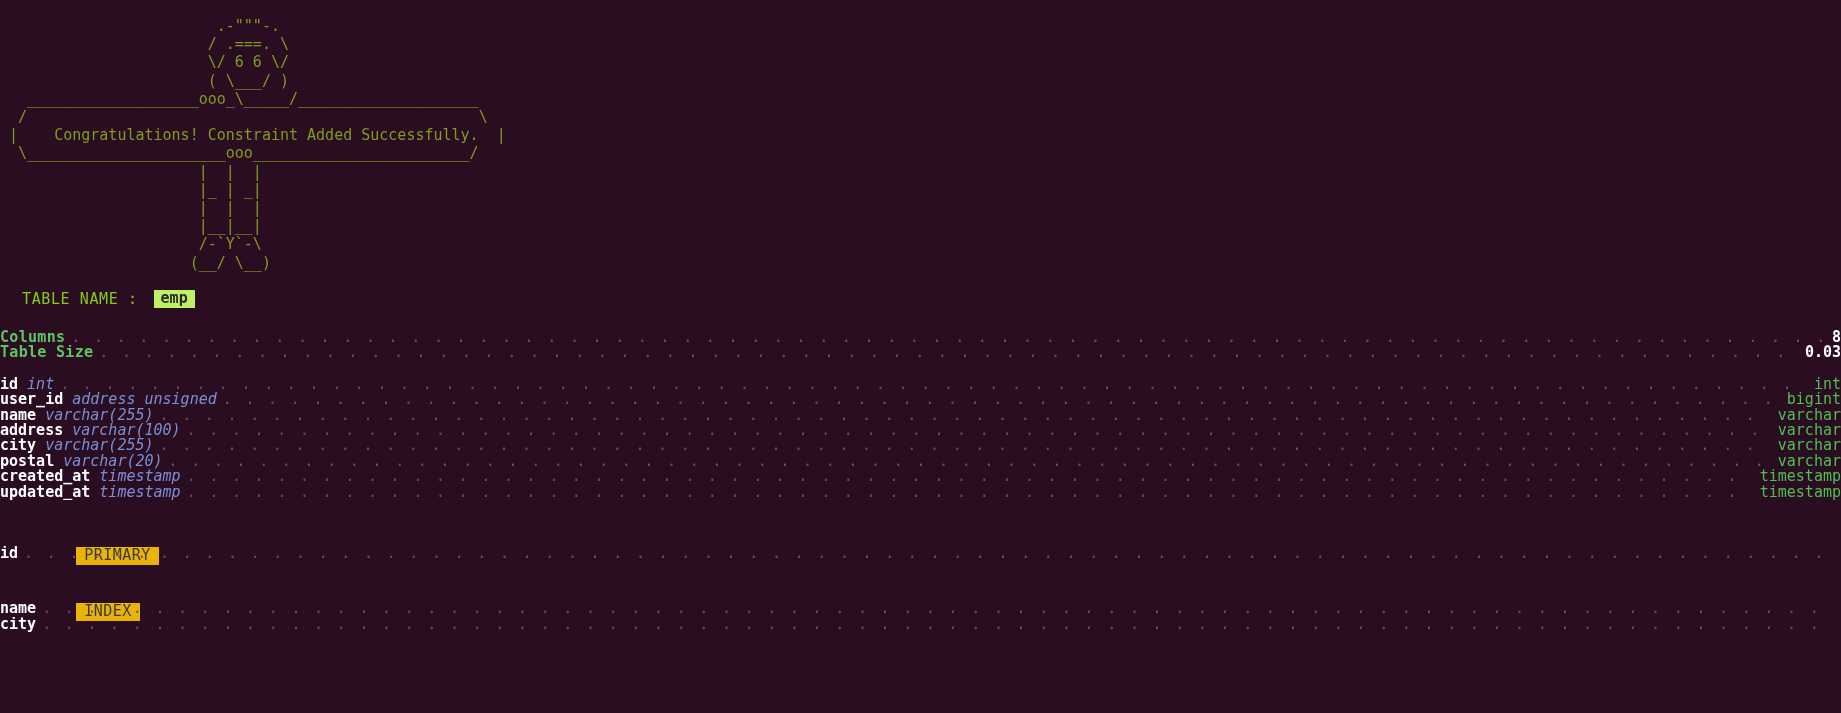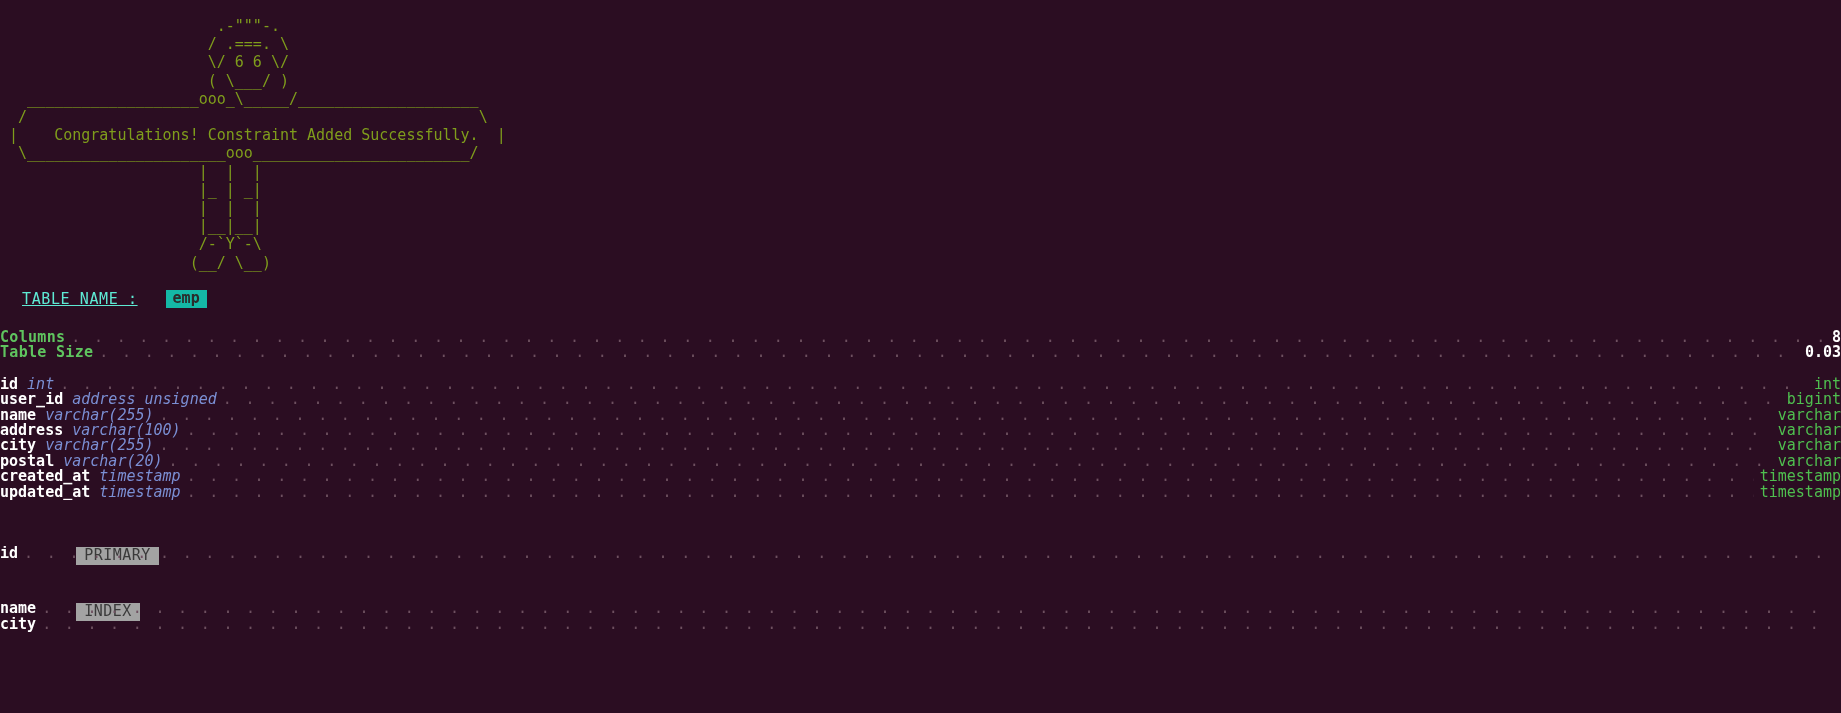--- a/index.html
+++ b/index.html
@@ -41,30 +41,29 @@
   
   .tablename-row {
     margin-top: 18px;
     padding-left: 22px;
     display: flex;
     align-items: center;
     height: 18.2px;
     white-space: pre;
   }
   .tablename-label {
-    color: #5eead4;
+    color: #84cc16;
     letter-spacing: 0.6px;
-    text-decoration: underline;
   }
   .badge-blue {
     display: inline-block;
-    background: #14b8a6;
+    background: #bef264;
     color: #2b2b2b;
     padding: 1px 7px 2px 7px;
-    margin-left: 28px;
+    margin-left: 16px;
     font-weight: 600;
     line-height: 15px;
   }
 
   
   .rows {
     padding-right: 0px;
   }
   .drow {
     display: flex;
@@ -95,21 +94,21 @@
 
   .hdr-green { color: #5fc45f; font-weight: 700; letter-spacing: 0.3px; }
   .val-white { color: #ffffff; font-weight: 700; }
   .fld-name  { color: #ffffff; font-weight: 700; }
   .fld-type  { color: #7b8fd4; font-style: italic; font-weight: 400; }
   .dt-green  { color: #4fbf4f; font-weight: 400; }
   .dt-hdr    { color: #ffffff; font-weight: 700; }
 
   .badge-green {
     display: inline-block;
-    background: #a3a3a3;
+    background: #eab308;
     color: #3a3a3a;
     padding: 1px 8px 2px 8px;
     font-weight: 400;
     line-height: 15px;
     letter-spacing: 0.5px;
   }
   .badge-row {
     padding-left: 22px;
     height: 18px;
     white-space: pre;

